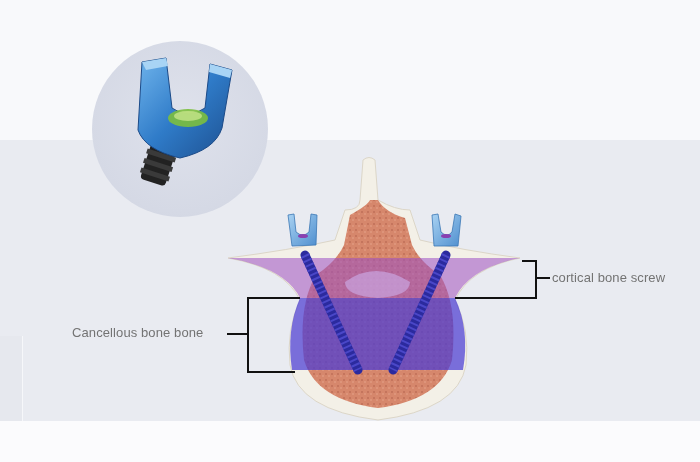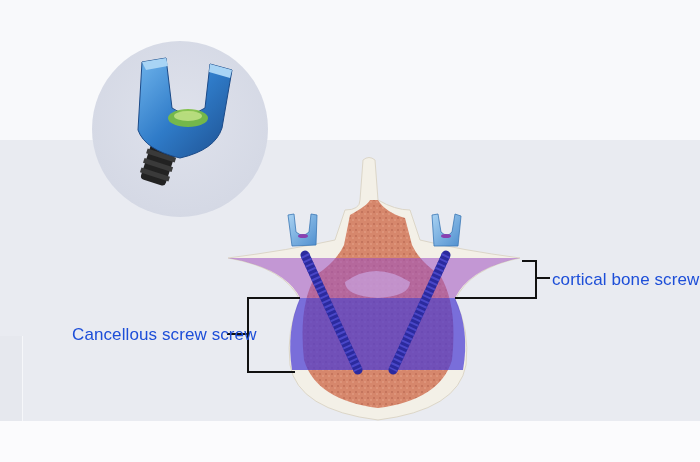--- a/index.html
+++ b/index.html
@@ -11,21 +11,21 @@
     .band-top { position: absolute; left: 0; top: 0; width: 700px; height: 140px; background: #f8f9fb; }
     .band-mid { position: absolute; left: 0; top: 140px; width: 700px; height: 281px; background: #e9ebf1; }
     .band-bottom { position: absolute; left: 0; top: 421px; width: 700px; height: 41px; background: #fbfbfd; }
     .stripe-left { position: absolute; left: 0; top: 336px; width: 22px; height: 85px; background: #e6e8ee; border-right: 1px solid #f6f7fa; }
     .inset-circle {
       position: absolute; left: 92px; top: 41px; width: 176px; height: 176px;
       border-radius: 50%; background: radial-gradient(circle at 50% 45%, #dfe2ec 0%, #d5d9e5 70%, #cfd3e0 100%);
     }
     .diagram { position: absolute; left: 0; top: 0; width: 700px; height: 462px; }
     .label {
-      position: absolute; font-size: 17px; color: #1d4ed8; white-space: nowrap; letter-spacing: 0.1px;
+      position: absolute; font-size: 13px; color: #737373; white-space: nowrap; letter-spacing: 0.1px;
     }
     .label-cortical { left: 552px; top: 270px; }
     .label-cancellous { left: 72px; top: 325px; }
   </style>
 </head>
 <body>
 
 <div class="band-top"></div>
 <div class="band-mid"></div>
 <div class="band-bottom"></div>
@@ -98,13 +98,13 @@
     <line x1="536" y1="278" x2="550" y2="278"></line>
   </g>
 
   <g stroke="#111" stroke-width="2" fill="none">
     <polyline points="300,298 248,298 248,372 295,372"></polyline>
     <line x1="227" y1="334" x2="248" y2="334"></line>
   </g>
 </svg>
 
 <div class="label label-cortical">cortical bone screw</div>
-<div class="label label-cancellous">Cancellous screw screw</div>
+<div class="label label-cancellous">Cancellous bone bone</div>
 
 </body></html>

